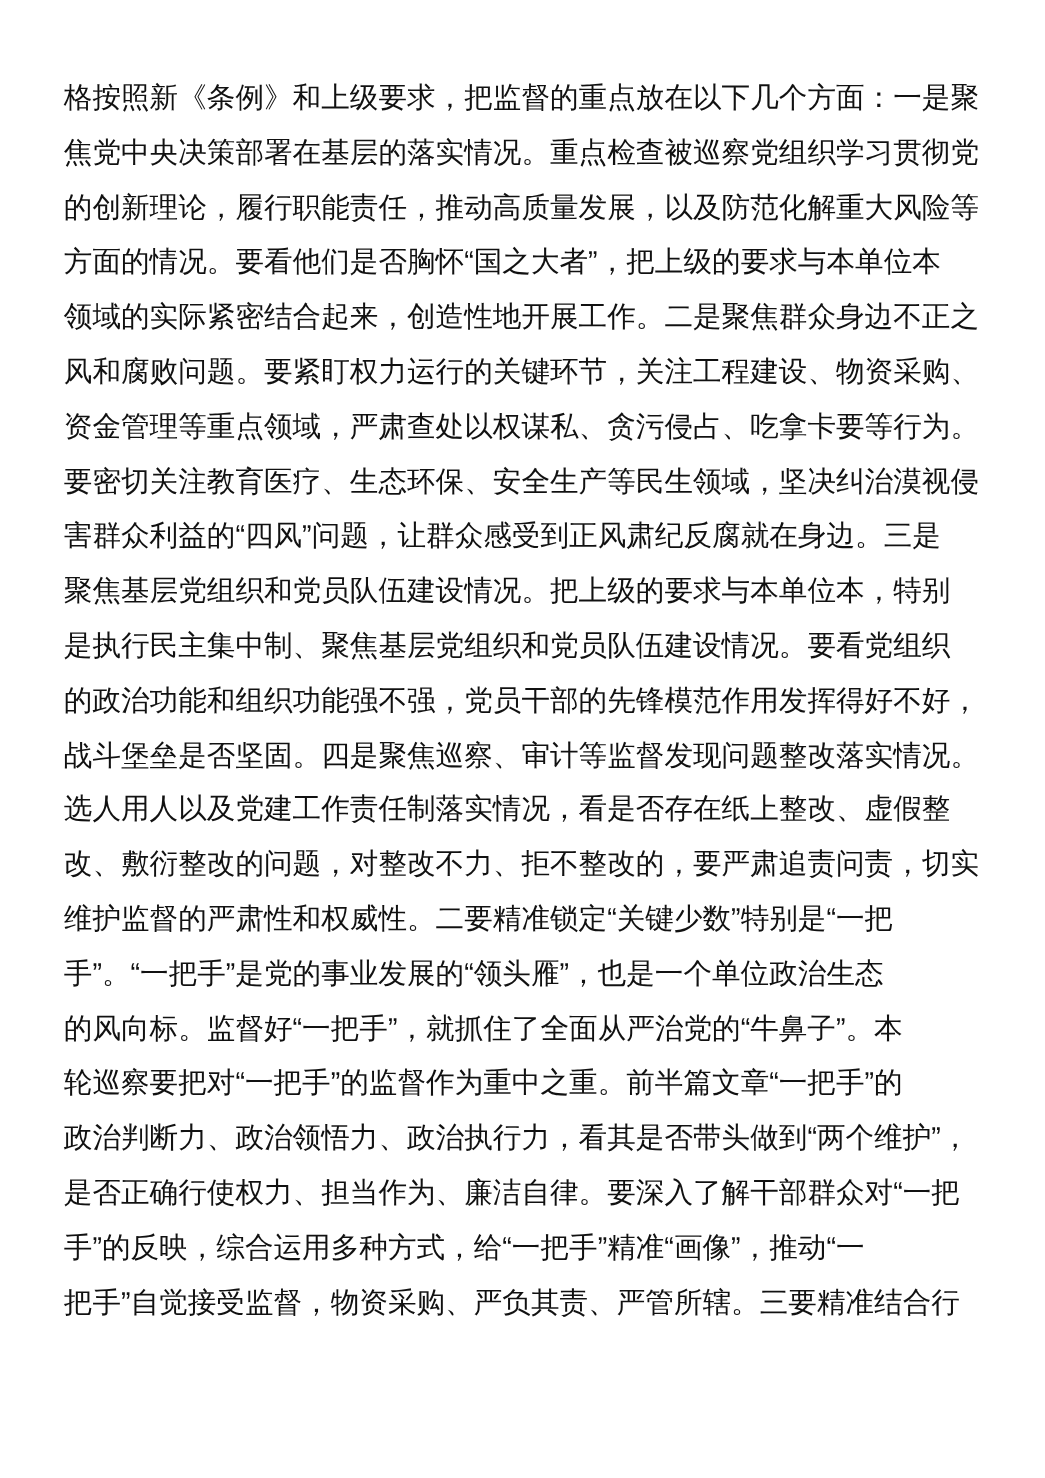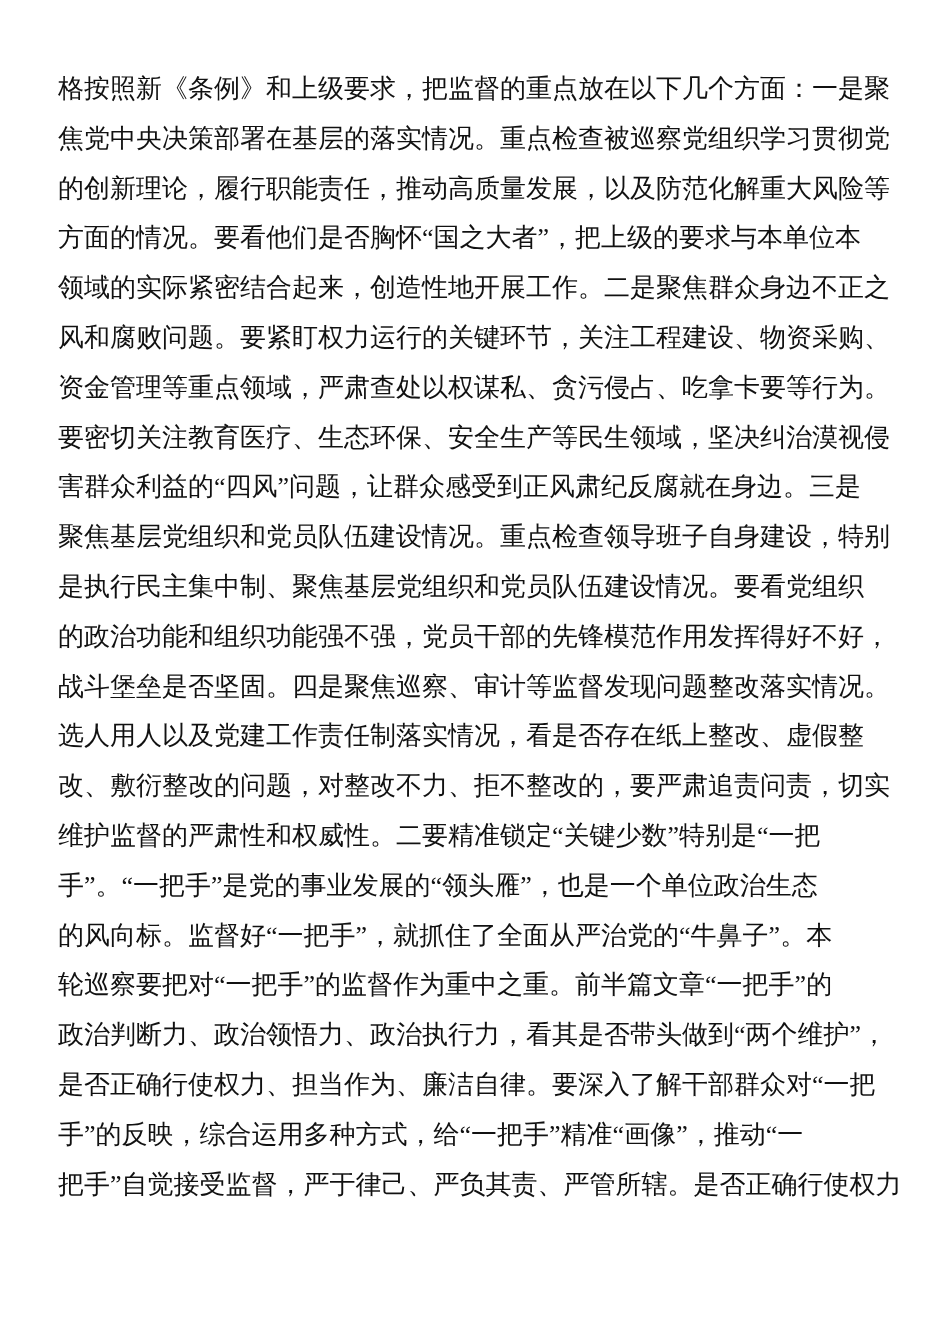--- a/index.html
+++ b/index.html
@@ -2,49 +2,49 @@
 <html><head>
 <meta charset="utf-8">
 <style>
   html, body { margin: 0; padding: 0; background: #ffffff; }
   body { width: 950px; height: 1344px; position: relative; overflow: hidden; }
   .page {
     position: absolute; left: 0; top: 0; width: 950px; height: 1344px; background: #ffffff;
   }
   .body-text {
     position: absolute; left: 58px; top: 64px; width: 830px;
-    font-family: Liberation Serif, serif;
+    font-family: Liberation Sans, sans-serif;
     font-size: 26px; color: #111111;
   }
   .line {
     height: 49.8px; line-height: 49.8px; white-space: nowrap;
   }
 </style>
 </head>
 <body>
 
 <div class="page">
   <div class="body-text">
     <div class="line">格按照新《条例》和上级要求，把监督的重点放在以下几个方面：一是聚</div>
     <div class="line">焦党中央决策部署在基层的落实情况。重点检查被巡察党组织学习贯彻党</div>
     <div class="line">的创新理论，履行职能责任，推动高质量发展，以及防范化解重大风险等</div>
     <div class="line">方面的情况。要看他们是否胸怀“国之大者”，把上级的要求与本单位本</div>
     <div class="line">领域的实际紧密结合起来，创造性地开展工作。二是聚焦群众身边不正之</div>
     <div class="line">风和腐败问题。要紧盯权力运行的关键环节，关注工程建设、物资采购、</div>
     <div class="line">资金管理等重点领域，严肃查处以权谋私、贪污侵占、吃拿卡要等行为。</div>
     <div class="line">要密切关注教育医疗、生态环保、安全生产等民生领域，坚决纠治漠视侵</div>
     <div class="line">害群众利益的“四风”问题，让群众感受到正风肃纪反腐就在身边。三是</div>
-    <div class="line">聚焦基层党组织和党员队伍建设情况。重点检查领导班子自身建设，特别</div>
+    <div class="line">聚焦基层党组织和党员队伍建设情况。把上级的要求与本单位本，特别</div>
     <div class="line">是执行民主集中制、聚焦基层党组织和党员队伍建设情况。要看党组织</div>
     <div class="line">的政治功能和组织功能强不强，党员干部的先锋模范作用发挥得好不好，</div>
     <div class="line">战斗堡垒是否坚固。四是聚焦巡察、审计等监督发现问题整改落实情况。</div>
     <div class="line">选人用人以及党建工作责任制落实情况，看是否存在纸上整改、虚假整</div>
     <div class="line">改、敷衍整改的问题，对整改不力、拒不整改的，要严肃追责问责，切实</div>
     <div class="line">维护监督的严肃性和权威性。二要精准锁定“关键少数”特别是“一把</div>
     <div class="line">手”。“一把手”是党的事业发展的“领头雁”，也是一个单位政治生态</div>
     <div class="line">的风向标。监督好“一把手”，就抓住了全面从严治党的“牛鼻子”。本</div>
     <div class="line">轮巡察要把对“一把手”的监督作为重中之重。前半篇文章“一把手”的</div>
     <div class="line">政治判断力、政治领悟力、政治执行力，看其是否带头做到“两个维护”，</div>
     <div class="line">是否正确行使权力、担当作为、廉洁自律。要深入了解干部群众对“一把</div>
     <div class="line">手”的反映，综合运用多种方式，给“一把手”精准“画像”，推动“一</div>
-    <div class="line">把手”自觉接受监督，严于律己、严负其责、严管所辖。是否正确行使权力</div>
+    <div class="line">把手”自觉接受监督，物资采购、严负其责、严管所辖。三要精准结合行</div>
   </div>
 </div>
 
 </body></html>

